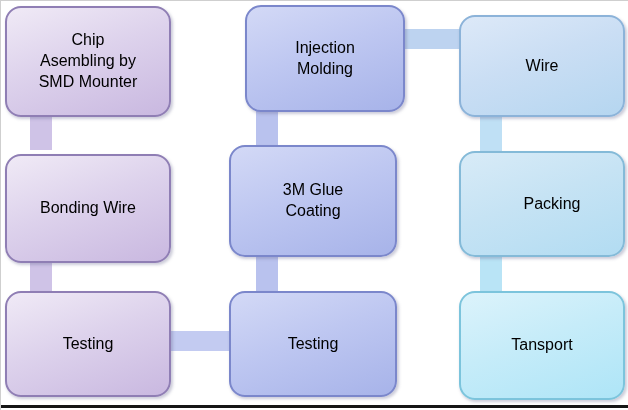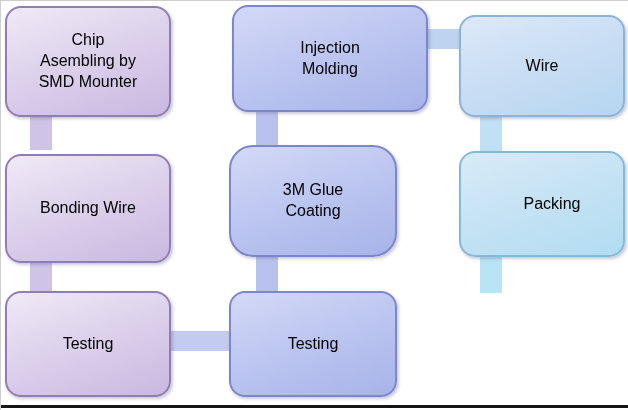--- a/index.html
+++ b/index.html
@@ -55,22 +55,22 @@
     padding-left: 20px;
   }
   .transport {
     background: linear-gradient(160deg, #dcf3fb 0%, #c6ecf9 45%, #aee5f7 100%);
     border: 2px solid #7cc4dc;
   }
   
   .n-chip      { left: 4px;   top: 5px;   width: 166px; height: 111px; }
   .n-bonding   { left: 4px;   top: 153px; width: 166px; height: 109px; }
   .n-testing1  { left: 4px;   top: 290px; width: 166px; height: 106px; }
-  .n-injection { left: 231px; top: 4px;   width: 196px; height: 107px; }
-  .n-glue      { left: 228px; top: 144px; width: 168px; height: 112px; border-radius: 24px; }
+  .n-injection { left: 244px; top: 4px;   width: 160px; height: 107px; }
+  .n-glue      { left: 228px; top: 144px; width: 168px; height: 112px; }
   .n-testing2  { left: 228px; top: 290px; width: 168px; height: 106px; }
   .n-aging     { left: 458px; top: 14px;  width: 166px; height: 102px; }
   .n-packing   { left: 458px; top: 150px; width: 166px; height: 106px; }
   .n-transport { left: 458px; top: 290px; width: 166px; height: 109px; }
   
   .connector { position: absolute; z-index: 1; }
   .c1 { left: 29px;  top: 114px; width: 22px; height: 35px; background: #cfc3e7; }
   .c2 { left: 29px;  top: 254px; width: 22px; height: 38px; background: #cfc3e7; }
   .c3 { left: 168px; top: 330px; width: 62px; height: 20px; background: #c3cbf1; }
   .c4 { left: 255px; top: 254px; width: 22px; height: 38px; background: #b9c2ee; }
@@ -126,15 +126,18 @@
   <div class="node col2 n-testing2">
     <span class="node-label">Testing</span>
   </div>
 
   <div class="node aging n-aging">
     <span class="node-label">Wire</span>
   </div>
   <div class="node packing n-packing">
     <span class="node-label">Packing</span>
   </div>
+  <div class="node transport n-transport">
+    <span class="node-label">Tansport</span>
+  </div>
 
   <div class="bottom-rule"></div>
 </div>
 
 </body></html>

